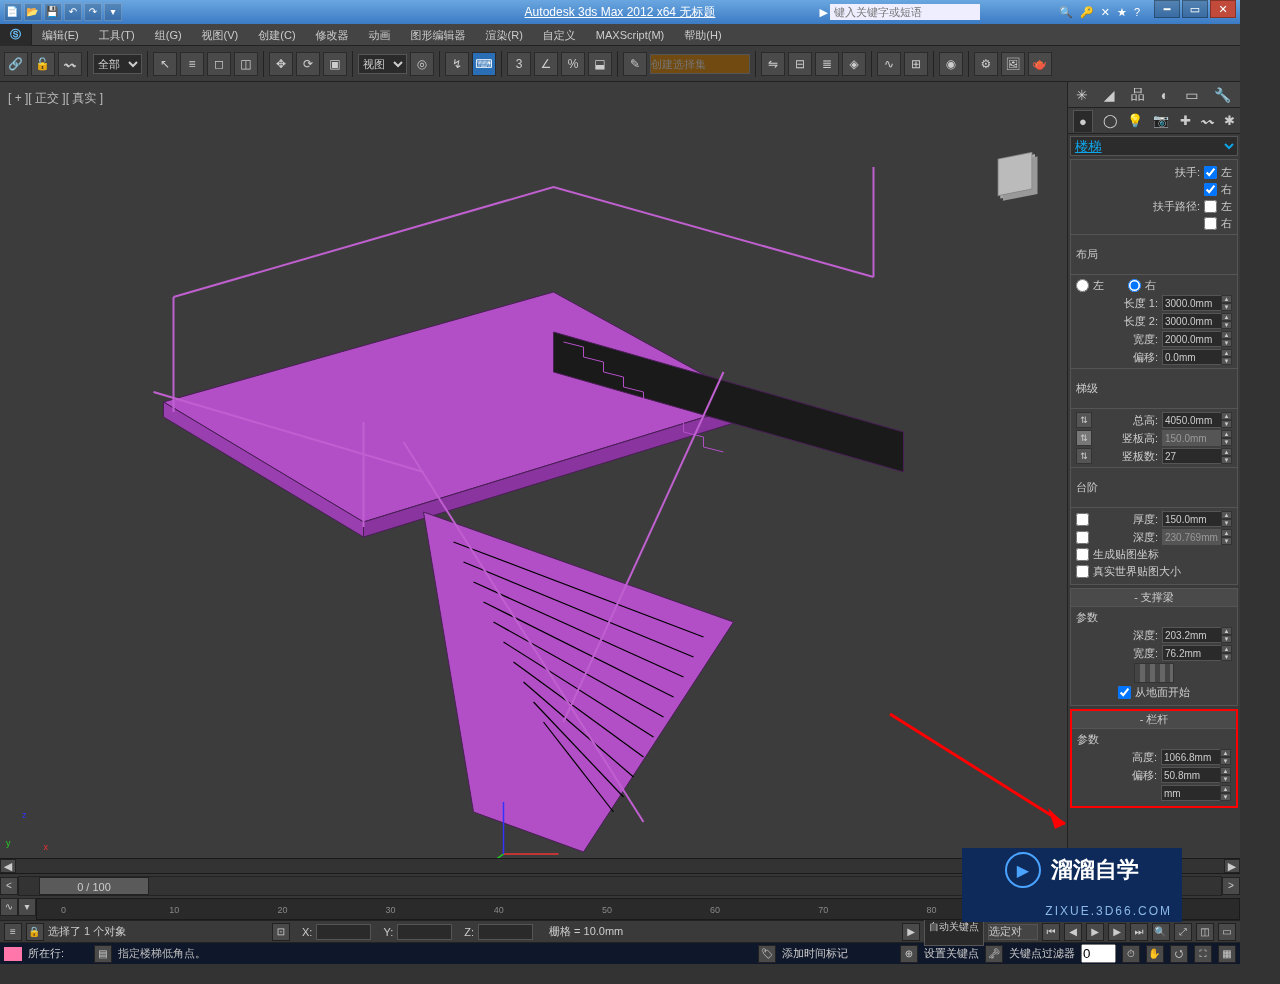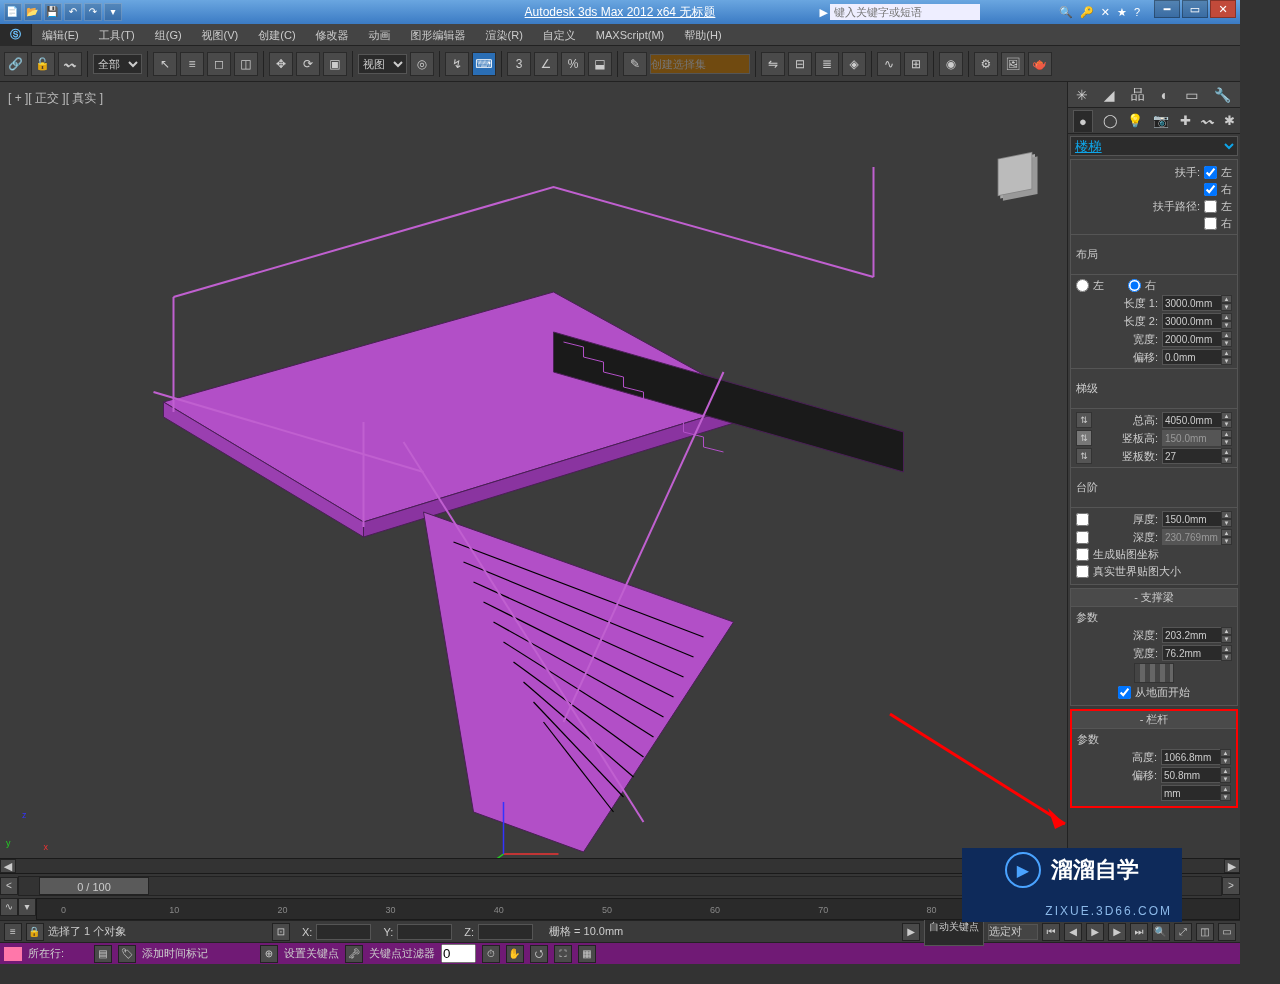--- a/index.html
+++ b/index.html
@@ -247,21 +247,21 @@
     border-top:1px solid #222;
     padding:0 4px;
   }
   .status1 .msg{flex:0 0 220px;}
   .status1 .coord-lbl{margin-left:8px;}
   .status1 .coord{ width:55px;height:16px;background:#2a2a2a;color:#ccc;border:1px solid #555;font-size:11px;padding:0 2px;}
   .status1 .grid{margin-left:12px;}
   .status1 .autokey{ background:#2a2a2a;width:60px;height:29px;border:1px solid #555;text-align:center;line-height:18px;font-size:10px;}
   .status1 .selset{ width:50px;height:16px;background:#444;color:#ccc;border:1px solid #555;font-size:11px;}
   .status2 {
-    height:22px; background:#701a75; display:flex; align-items:center;gap:6px;
+    height:22px; background:#0f172a; display:flex; align-items:center;gap:6px;
     border-top:1px solid #222;padding:0 4px;
   }
   .status2 .swatch{width:18px;height:14px;background:#f7a;}
   .status2 .field{flex:0 0 60px;}
   .status2 .prompt{flex:1;color:#bbb;}
   .small-btn{width:18px;height:18px;background:#4a4a4a;border:1px solid #222;text-align:center;line-height:16px;cursor:pointer;font-size:10px;}
   
   .brand-overlay {
     position:absolute;
     right:58px; bottom:62px;
@@ -724,20 +724,21 @@
   <span class="small-btn">🔍</span>
   <span class="small-btn">⤢</span>
   <span class="small-btn">◫</span>
   <span class="small-btn">▭</span>
 </div>
 
 <div class="status2">
   <span class="swatch"></span>
   <span class="field">所在行:</span>
   <span class="small-btn">▤</span>
+  <span class="prompt">指定楼梯低角点。</span>
   <span class="small-btn">🏷</span>
   <span>添加时间标记</span>
   <span style="flex:0 0 40px;"></span>
   <span class="small-btn">⊕</span>
   <span>设置关键点</span>
   <span class="small-btn">🗝</span>
   <span>关键点过滤器</span>
   <input class="coord" style="width: 35px;" value="0">
   <span class="small-btn">⏱</span>
   <span class="small-btn">✋</span>

